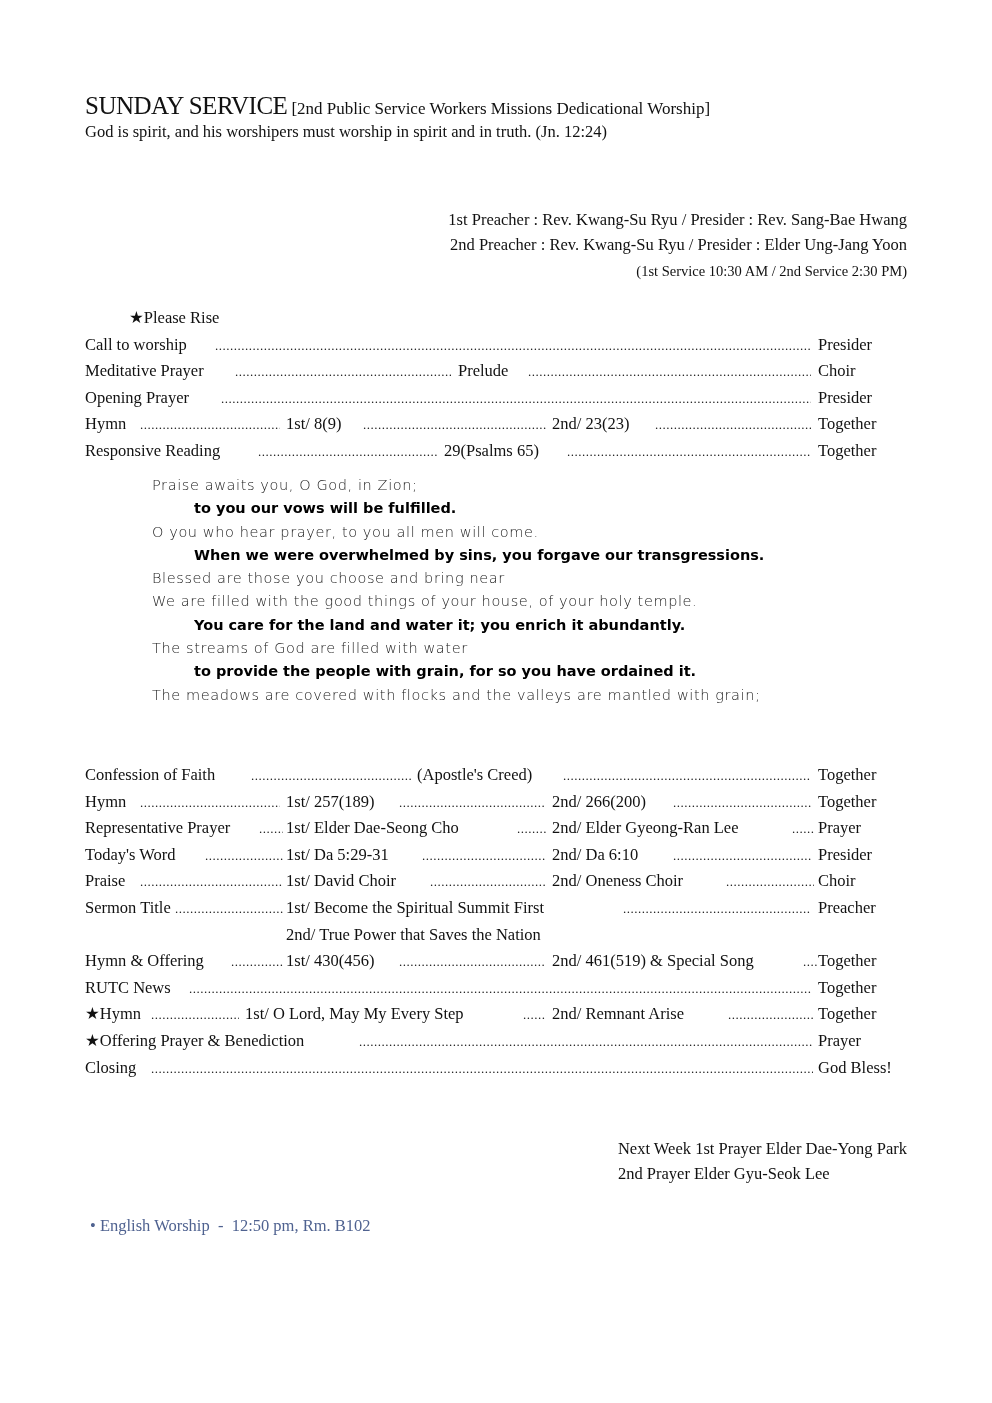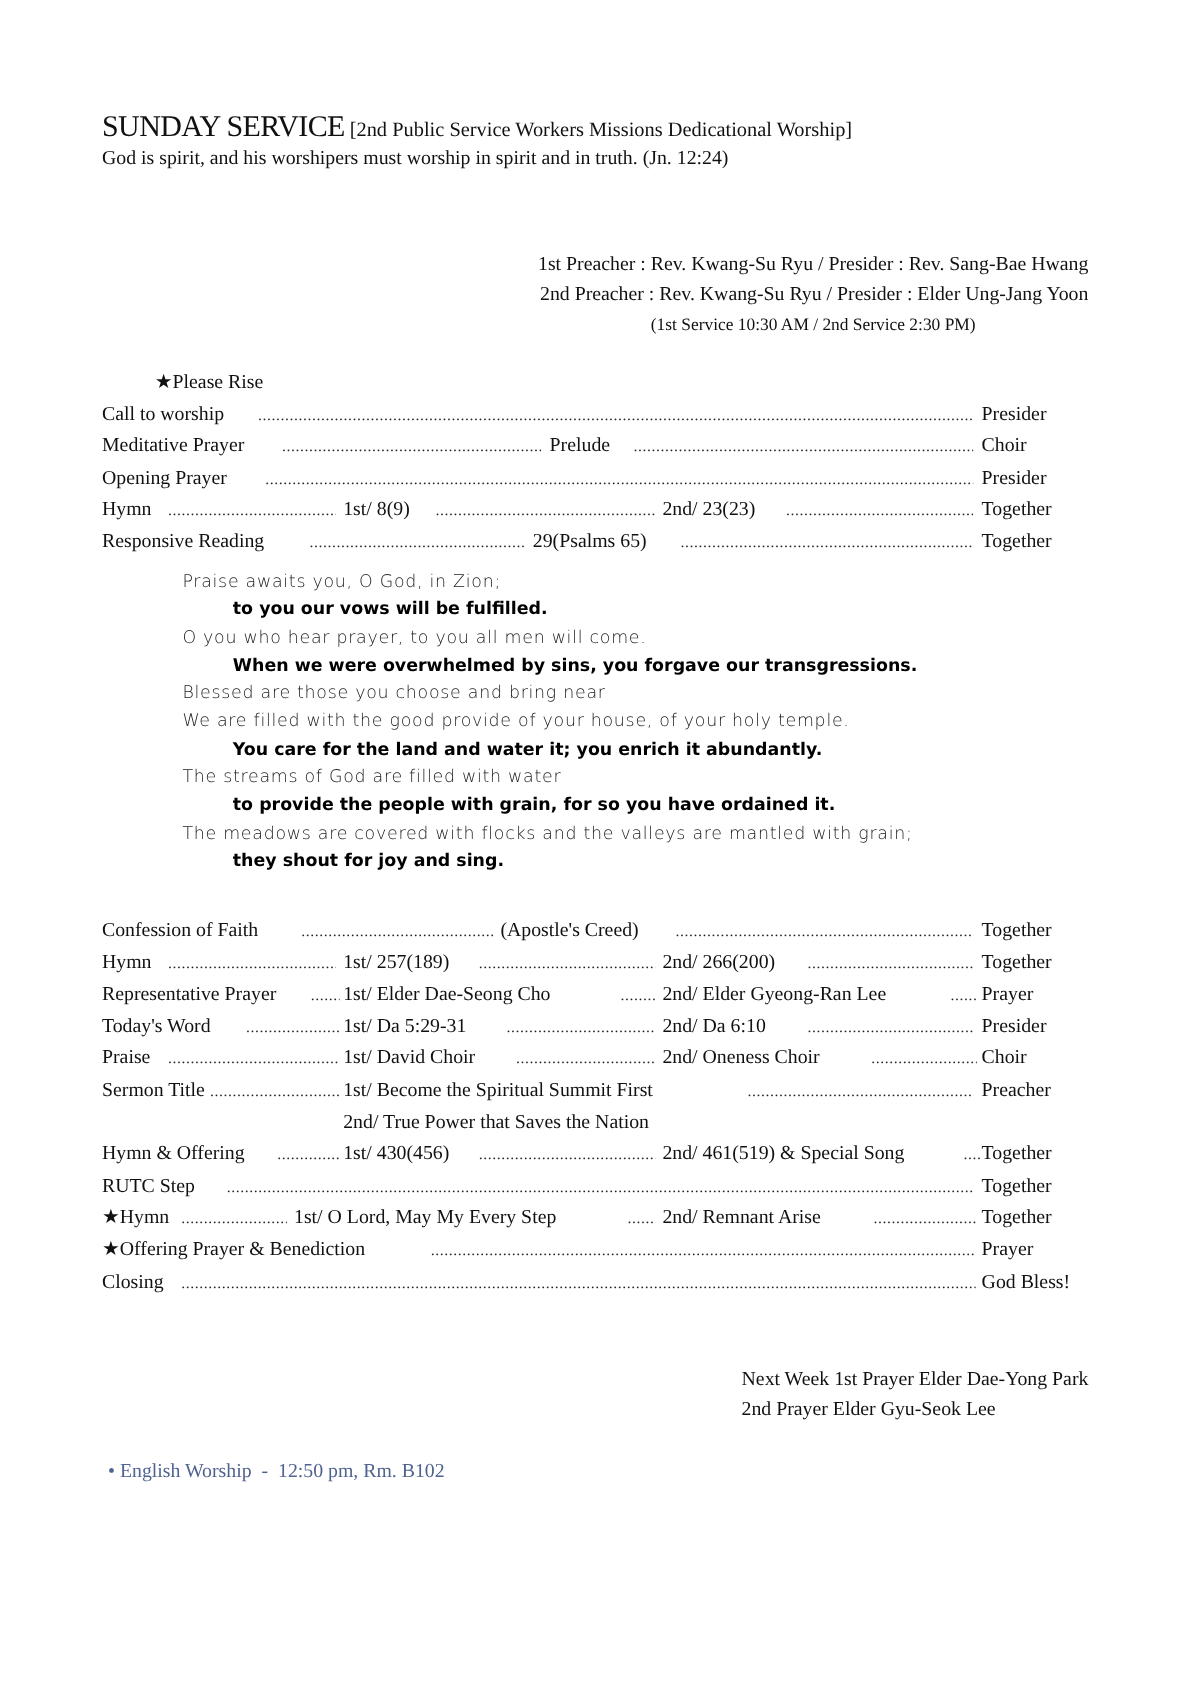--- a/index.html
+++ b/index.html
@@ -8,21 +8,21 @@
     font-family: "Liberation Serif", "DejaVu Serif", serif;
     color: #111;
   }
   .page { position: absolute; left: 0; top: 0; width: 992px; height: 1403px; }
   .title-line { position: absolute; left: 85px; top: 92px; white-space: nowrap; }
   .title-main { font-size: 25px; letter-spacing: -0.5px; }
   .title-sub { font-size: 17px; }
   .verse { position: absolute; left: 85px; top: 122px; font-size: 16.5px; white-space: nowrap; }
 
   .leaders { position: absolute; right: 85px; top: 207px; text-align: right; font-size: 16.5px; line-height: 25px; white-space: nowrap; }
-  .service-times { font-size: 14.5px; line-height: 29px; text-align: center; }
+  .service-times { font-size: 14.5px; line-height: 29px; }
 
   .order { position: absolute; left: 85px; top: 305px; width: 822px; font-size: 16.5px; }
   .rise { height: 26.6px; line-height: 26.6px; margin-left: 44px; }
   .row { position: relative; height: 26.6px; line-height: 26.6px; white-space: nowrap; }
   .row span { position: absolute; top: 0; background: #fff; }
   .dots {
     position: absolute; top: 0; height: 26.6px; overflow: hidden; white-space: nowrap;
     letter-spacing: 0.5px; color: #222; font-size: 13px; line-height: 28px;
   }
 
@@ -94,26 +94,25 @@
       <span style="left:733px">Together</span>
     </div>
   </div>
 
   <div class="reading">
     <div class="l">Praise awaits you, O God, in Zion;</div>
     <div class="r">to you our vows will be fulfilled.</div>
     <div class="l">O you who hear prayer, to you all men will come.</div>
     <div class="r">When we were overwhelmed by sins, you forgave our transgressions.</div>
     <div class="l">Blessed are those you choose and bring near</div>
-    <div class="l">We are filled with the good provide of your house, of your holy temple.</div>
+    <div class="l">We are filled with the good things of your house, of your holy temple.</div>
     <div class="r">You care for the land and water it; you enrich it abundantly.</div>
     <div class="l">The streams of God are filled with water</div>
     <div class="r">to provide the people with grain, for so you have ordained it.</div>
     <div class="l">The meadows are covered with flocks and the valleys are mantled with grain;</div>
-    <div class="r">they shout for joy and sing.</div>
   </div>
 
   <div class="order2">
 
     <div class="row">
       <div class="dots" style="left:166px;width:160px">............................................................................................................................................................................................................................................................................................................</div>
       <div class="dots" style="left:478px;width:248px">............................................................................................................................................................................................................................................................................................................</div>
       <span style="left:0">Confession of Faith</span>
       <span style="left:332px">(Apostle's Creed)</span>
       <span style="left:733px">Together</span>
@@ -175,21 +174,21 @@
       <div class="dots" style="left:314px;width:147px">............................................................................................................................................................................................................................................................................................................</div>
       <div class="dots" style="left:718px;width:14px">............................................................................................................................................................................................................................................................................................................</div>
       <span style="left:0">Hymn &amp; Offering</span>
       <span style="left:201px">1st/ 430(456)</span>
       <span style="left:467px">2nd/ 461(519) &amp; Special Song</span>
       <span style="left:733px">Together</span>
     </div>
 
     <div class="row">
       <div class="dots" style="left:104px;width:622px">............................................................................................................................................................................................................................................................................................................</div>
-      <span style="left:0">RUTC Step</span>
+      <span style="left:0">RUTC News</span>
       <span style="left:733px">Together</span>
     </div>
 
     <div class="row">
       <div class="dots" style="left:66px;width:88px">............................................................................................................................................................................................................................................................................................................</div>
       <div class="dots" style="left:438px;width:22px">............................................................................................................................................................................................................................................................................................................</div>
       <div class="dots" style="left:643px;width:86px">............................................................................................................................................................................................................................................................................................................</div>
       <span style="left:0">★Hymn</span>
       <span style="left:160px">1st/ O Lord, May My Every Step</span>
       <span style="left:467px">2nd/ Remnant Arise</span>

